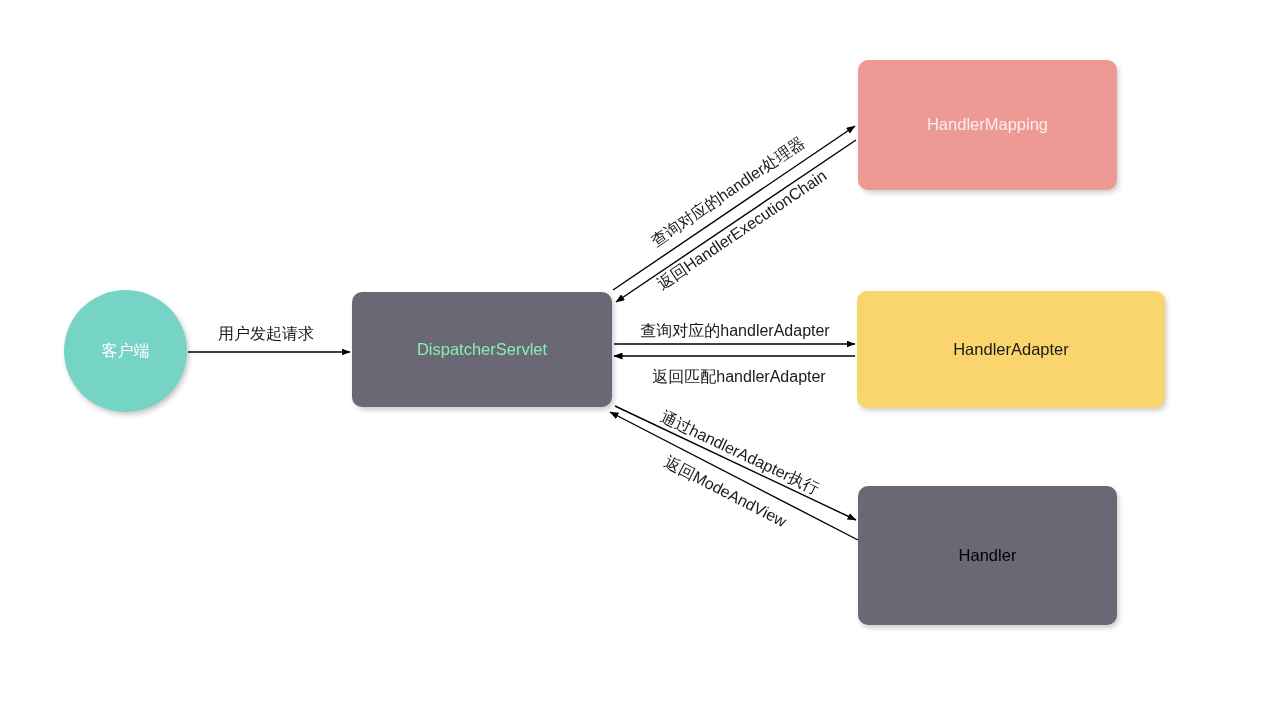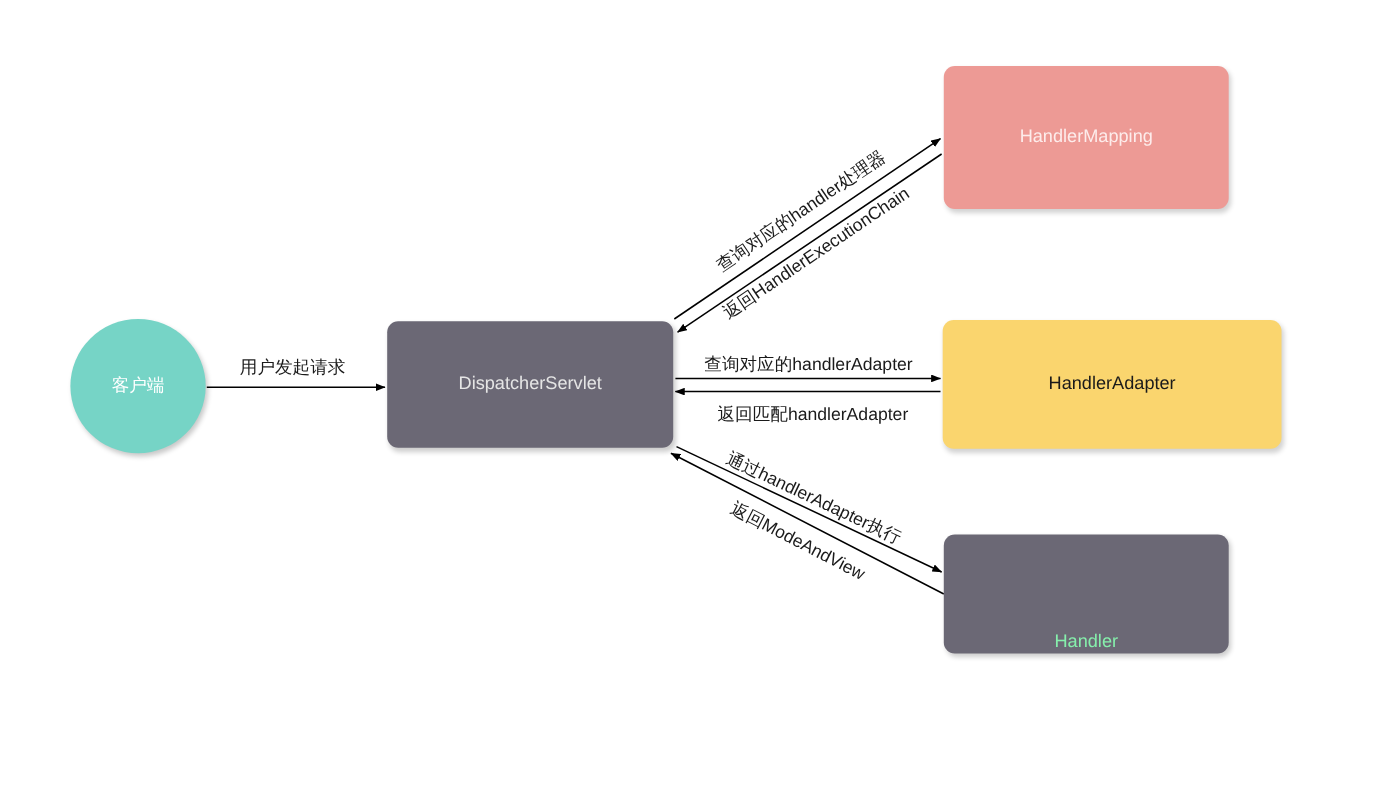--- a/index.html
+++ b/index.html
@@ -48,21 +48,21 @@
   }
 
   
   #node-dispatcher {
     left: 352px;
     top: 292px;
     width: 260px;
     height: 115px;
     border-radius: 10px;
     background: #6b6875;
-    color: #e5e5e5;
+    color: #86efac;
     font-size: 16.5px;
     box-shadow: 2px 3px 5px rgba(0,0,0,0.20);
   }
 
   
   #node-handlermapping {
     left: 858px;
     top: 60px;
     width: 259px;
     height: 130px;
@@ -84,27 +84,26 @@
     color: #1a1a1a;
     font-size: 16.5px;
     box-shadow: 2px 3px 5px rgba(0,0,0,0.18);
   }
 
   
   #node-handler {
     left: 858px;
     top: 486px;
     width: 259px;
-    height: 108px;
+    height: 139px;
     border-radius: 10px;
     background: #6b6875;
-    color: #86efac;
+    color: #000000;
     font-size: 16.5px;
     box-shadow: 2px 3px 5px rgba(0,0,0,0.20);
-    align-items: flex-end;
   }
 
   
   #edges {
     position: absolute;
     left: 0;
     top: 0;
     width: 1263px;
     height: 726px;
   }

